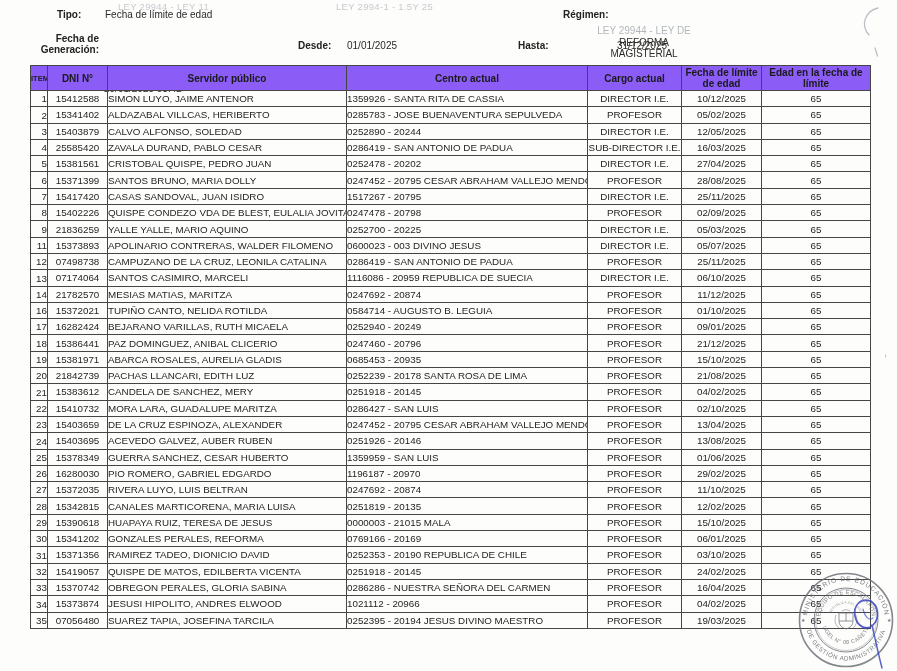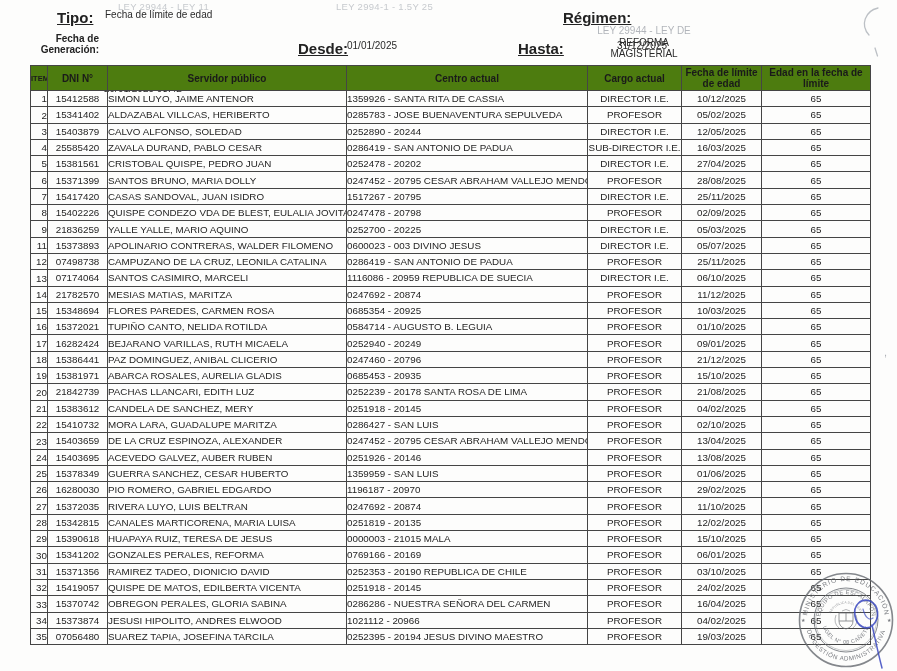--- a/index.html
+++ b/index.html
@@ -3,41 +3,41 @@
 <meta charset="utf-8">
 <style>
   html,body{margin:0;padding:0;}
   body{
     width:897px;height:671px;position:relative;overflow:hidden;
     background:#fdfdfc;color:#1e1e1e;
     font-family:"Liberation Sans","DejaVu Sans",sans-serif;
     -webkit-font-smoothing:antialiased;
   }
   .abs{position:absolute;white-space:nowrap;}
-  .lbl{font-weight:bold;font-size:15px;color:#222;text-decoration:underline;}
+  .lbl{font-weight:bold;font-size:10px;color:#222;}
   .val{font-size:10px;color:#2a2a2a;}
   .ghost{
     position:absolute;font-size:9.5px;color:#5b6573;opacity:.34;
     filter:blur(.4px);letter-spacing:.3px;white-space:nowrap;
   }
   .regimen-block{position:absolute;left:594px;top:1px;width:100px;text-align:center;line-height:11.5px;}
   .regimen-block .faded{opacity:.42;filter:blur(.3px);color:#4a5260;margin-top:24px;}
   .fgen-label{position:absolute;left:33px;top:33px;width:66px;text-align:right;font-weight:bold;font-size:10px;line-height:11px;color:#222;}
 
   table.report{
     position:absolute;left:30px;top:65px;width:840px;
     border-collapse:collapse;table-layout:fixed;
     border:1.4px solid #3b3b3b;
   }
   table.report th,table.report td{
     border:1px solid #454545;overflow:hidden;
   }
   table.report thead th{
     font-size:10px;font-weight:bold;color:#1a1a1a;text-align:center;
-    height:24px;line-height:11px;padding:0 2px;background:#4d7c0f;
+    height:24px;line-height:11px;padding:0 2px;background:#8b5cf6;
   }
   table.report thead th.th-item{font-size:7.5px;padding:0;}
   table.report tbody tr{height:16.3px;}
   table.report tbody td{
     font-size:9.8px;color:#242424;line-height:15px;padding:0;
     box-shadow:0 1.5px 0 rgba(110,110,110,.16);
   }
   td.c-item{text-align:right;vertical-align:bottom;font-size:9px;padding:0 2px 1px 0;color:#2c2c2c;}
   td.c-dni{text-align:center;}
   td.c-nombre,td.c-centro{text-align:left;padding-left:4px;white-space:nowrap;}
@@ -202,29 +202,20 @@
     <td class="c-fecha">06/10/2025</td>
     <td class="c-edad">65</td>
   </tr>
       <tr>
     <td class="c-item">14</td>
     <td class="c-dni">21782570</td>
     <td class="c-nombre">MESIAS MATIAS, MARITZA</td>
     <td class="c-centro">0247692 - 20874</td>
     <td class="c-cargo">PROFESOR</td>
     <td class="c-fecha">11/12/2025</td>
-    <td class="c-edad">65</td>
-  </tr>
-      <tr>
-    <td class="c-item">15</td>
-    <td class="c-dni">15348694</td>
-    <td class="c-nombre">FLORES PAREDES, CARMEN ROSA</td>
-    <td class="c-centro">0685354 - 20925</td>
-    <td class="c-cargo">PROFESOR</td>
-    <td class="c-fecha">10/03/2025</td>
     <td class="c-edad">65</td>
   </tr>
       <tr>
     <td class="c-item">16</td>
     <td class="c-dni">15372021</td>
     <td class="c-nombre">TUPIÑO CANTO, NELIDA ROTILDA</td>
     <td class="c-centro">0584714 - AUGUSTO B. LEGUIA</td>
     <td class="c-cargo">PROFESOR</td>
     <td class="c-fecha">01/10/2025</td>
     <td class="c-edad">65</td>

